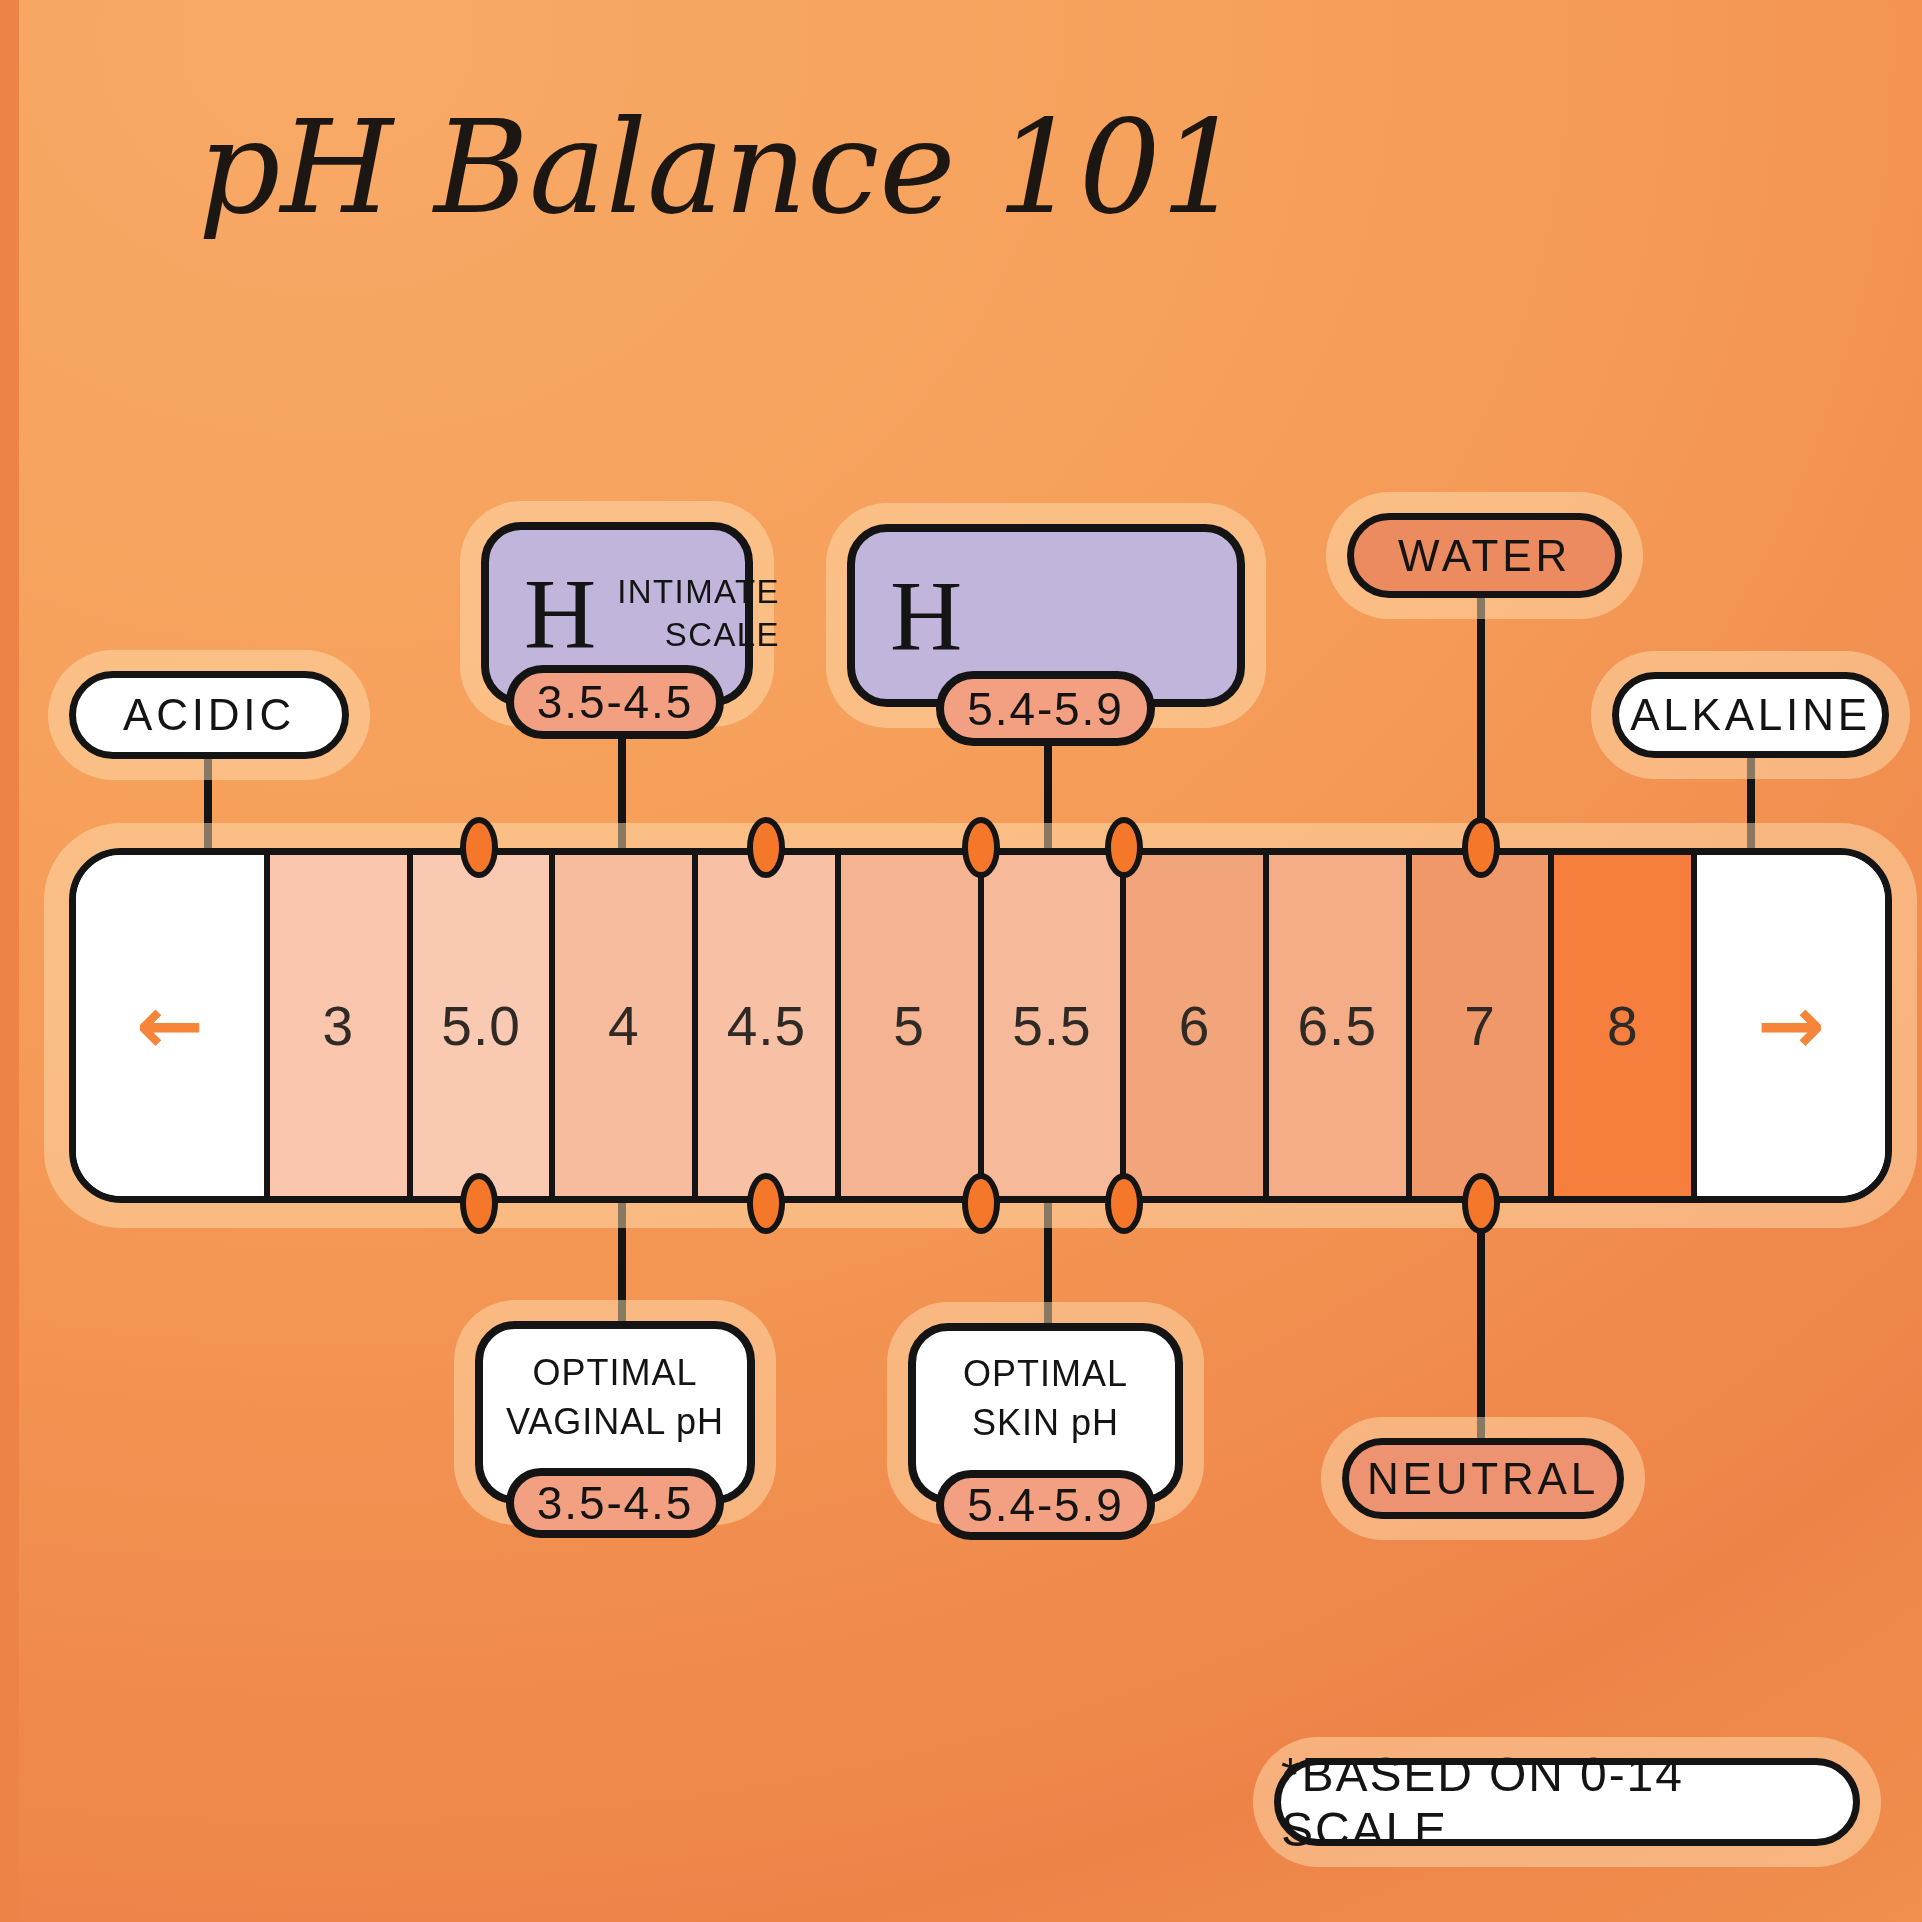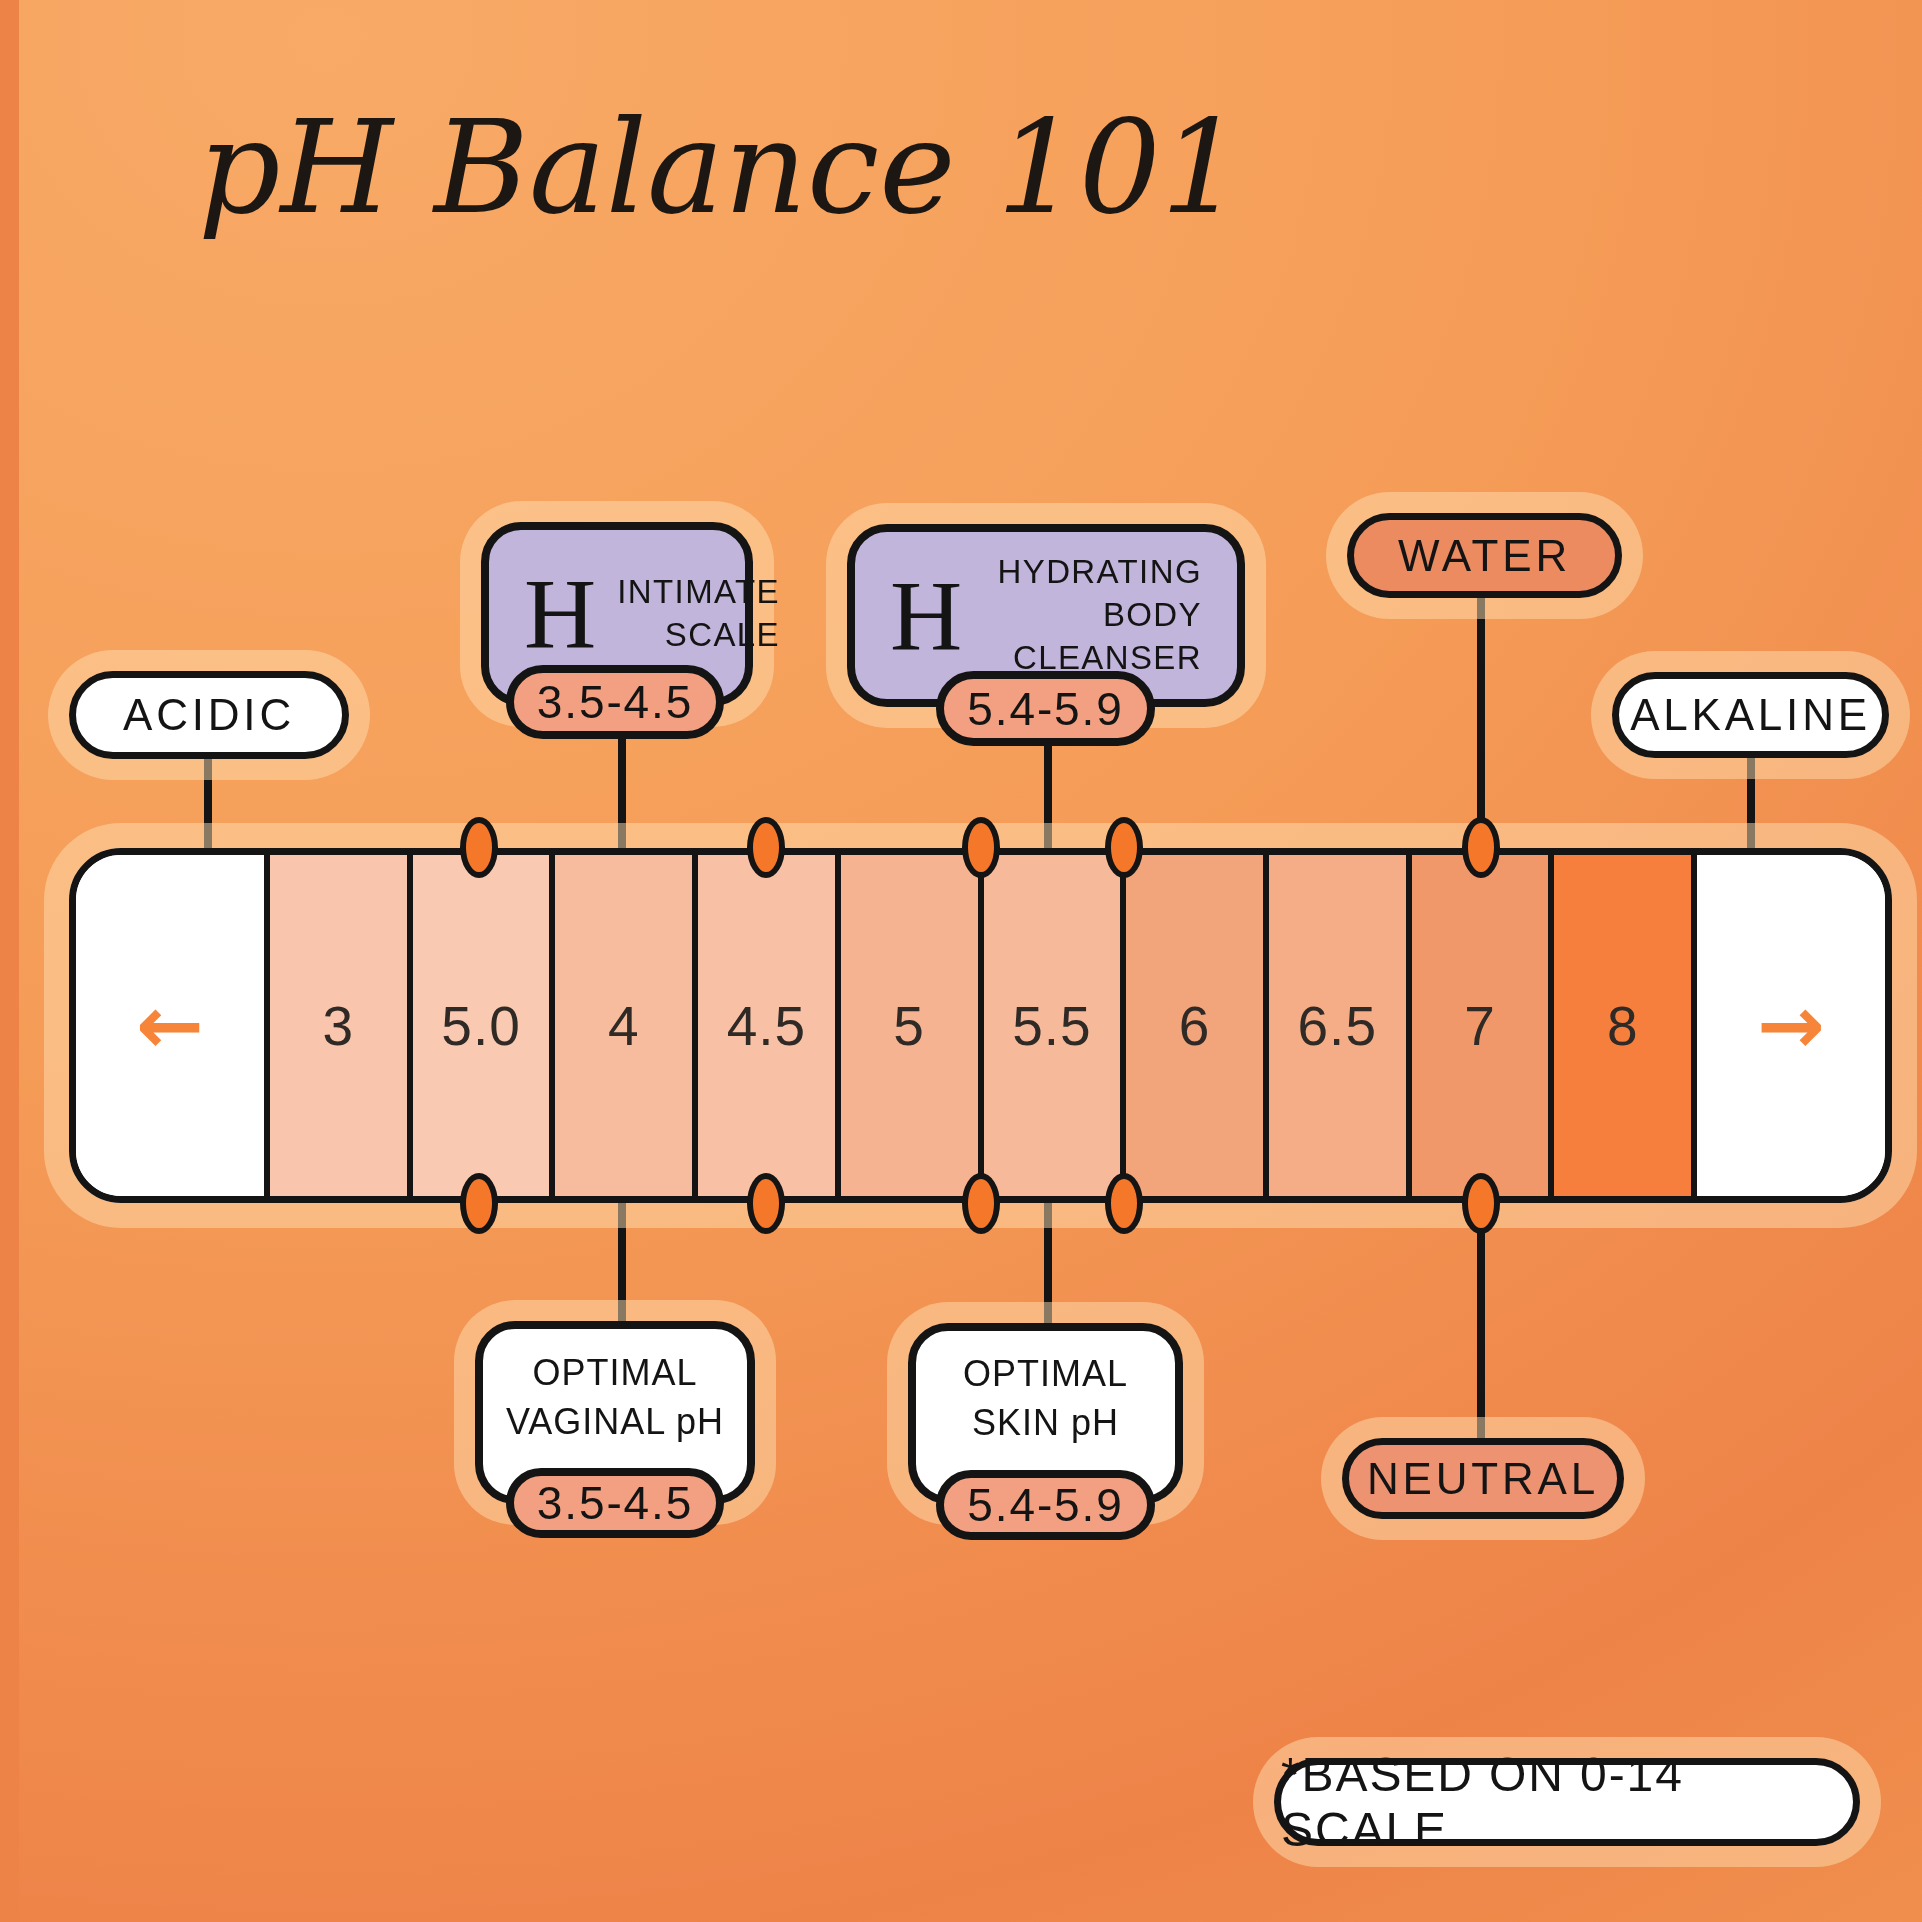--- a/index.html
+++ b/index.html
@@ -106,24 +106,20 @@
       <span>INTIMATE</span>
       <span>SCALE</span>
     </span>
   </div>
   <div class="range r1">
     <span>3.5-4.5</span>
   </div>
 
   <div class="card c2">
     <span class="logo">H</span>
-    <span class="name">
-      <span>HYDRATING</span>
-      <span>BODY CLEANSER</span>
-    </span>
   </div>
   <div class="range r2">
     <span>5.4-5.9</span>
   </div>
 
   <div class="bar">
     <div class="bar-inner">
       <div class="cap left">
         <span class="arrow">←</span>
       </div>

